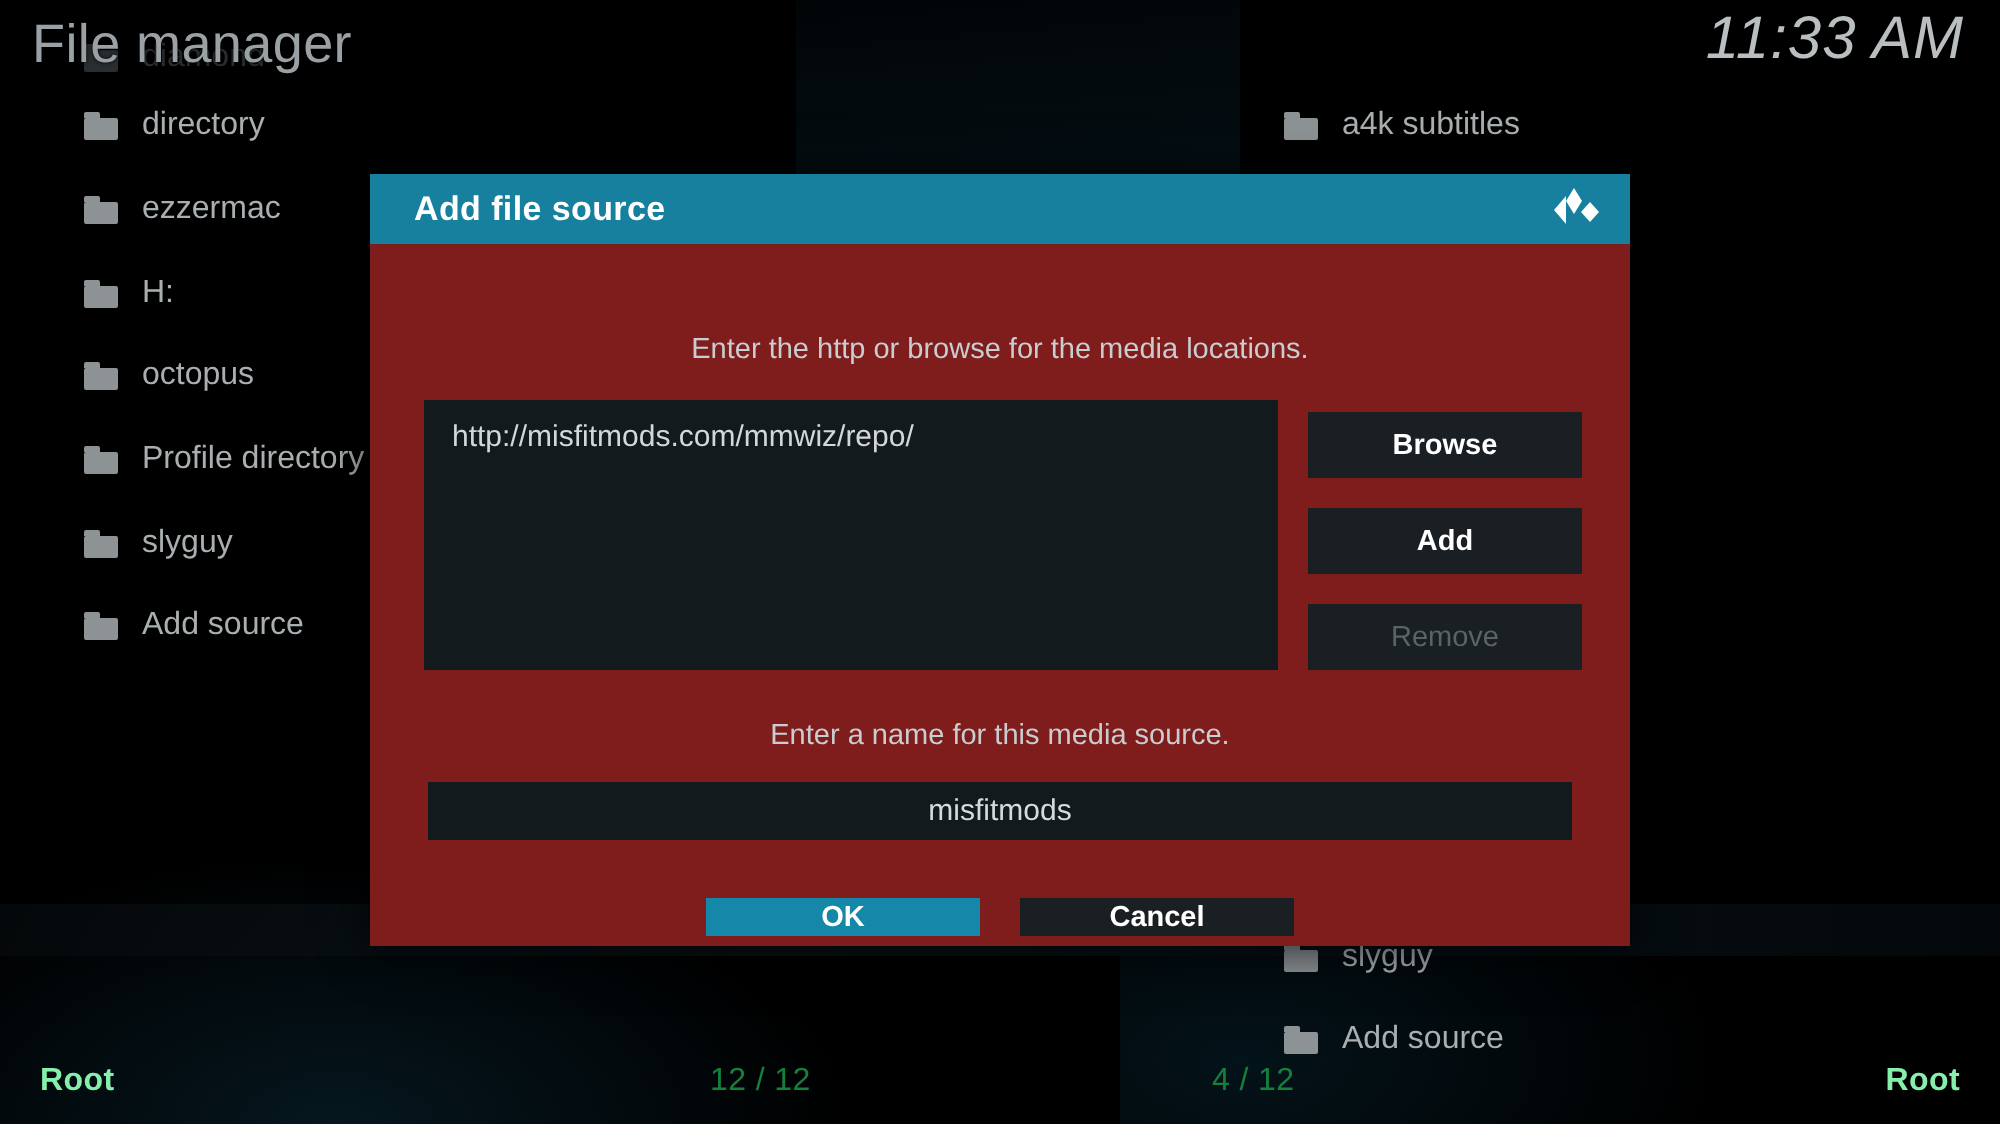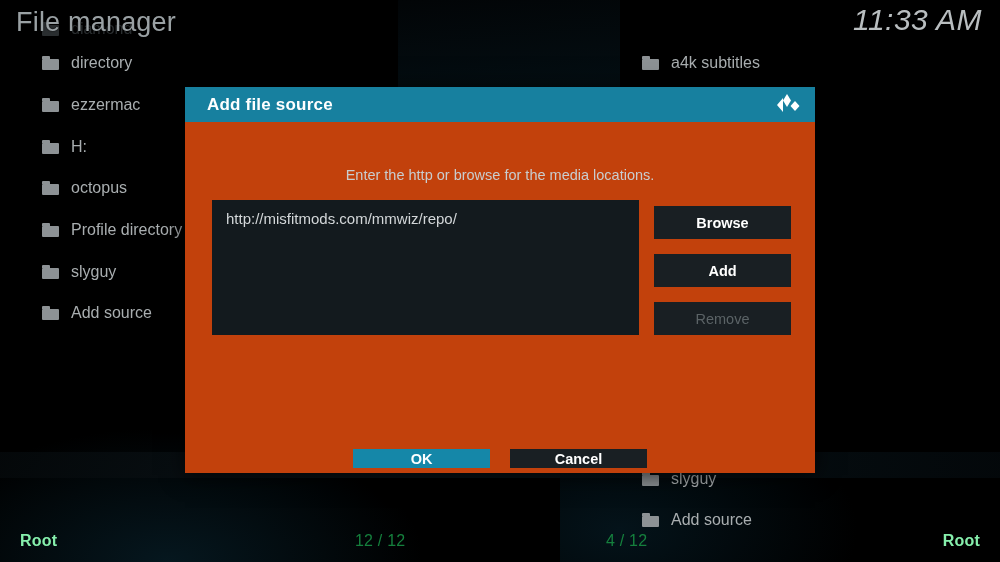--- a/index.html
+++ b/index.html
@@ -89,21 +89,21 @@
   .status.count { font-weight: 400; color: #15803d; text-align: center; }
   .st-l-root  { left: 20px; }
   .st-l-count { left: 355px; }
   .st-r-count { left: 606px; }
   .st-r-root  { right: 20px; }
 
   
   .dialog {
     position: absolute; left: 185px; top: 87px;
     width: 630px; height: 386px;
-    background: #c2410c;
+    background: #7f1d1d;
     box-shadow: 0 2px 22px rgba(0,0,0,.75);
   }
   .dlg-head {
     position: relative;
     height: 35px; background: #17809f;
     display: flex; align-items: center;
   }
   .dlg-title {
     margin-left: 22px;
     font-size: 17px; color: #ffffff; font-weight: 700;
@@ -290,21 +290,25 @@
       <div class="side-btn btn-browse">
         <span>Browse</span>
       </div>
       <div class="side-btn btn-add">
         <span>Add</span>
       </div>
       <div class="side-btn btn-remove disabled">
         <span>Remove</span>
       </div>
 
-
+      <div class="hint hint-name">Enter a name for this media source.</div>
+
+      <div class="name-box">
+        <span class="name-text">misfitmods</span>
+      </div>
 
       <div class="bottom-btn btn-ok">
         <span>OK</span>
       </div>
       <div class="bottom-btn btn-cancel">
         <span>Cancel</span>
       </div>
 
     </div>
   </div>

